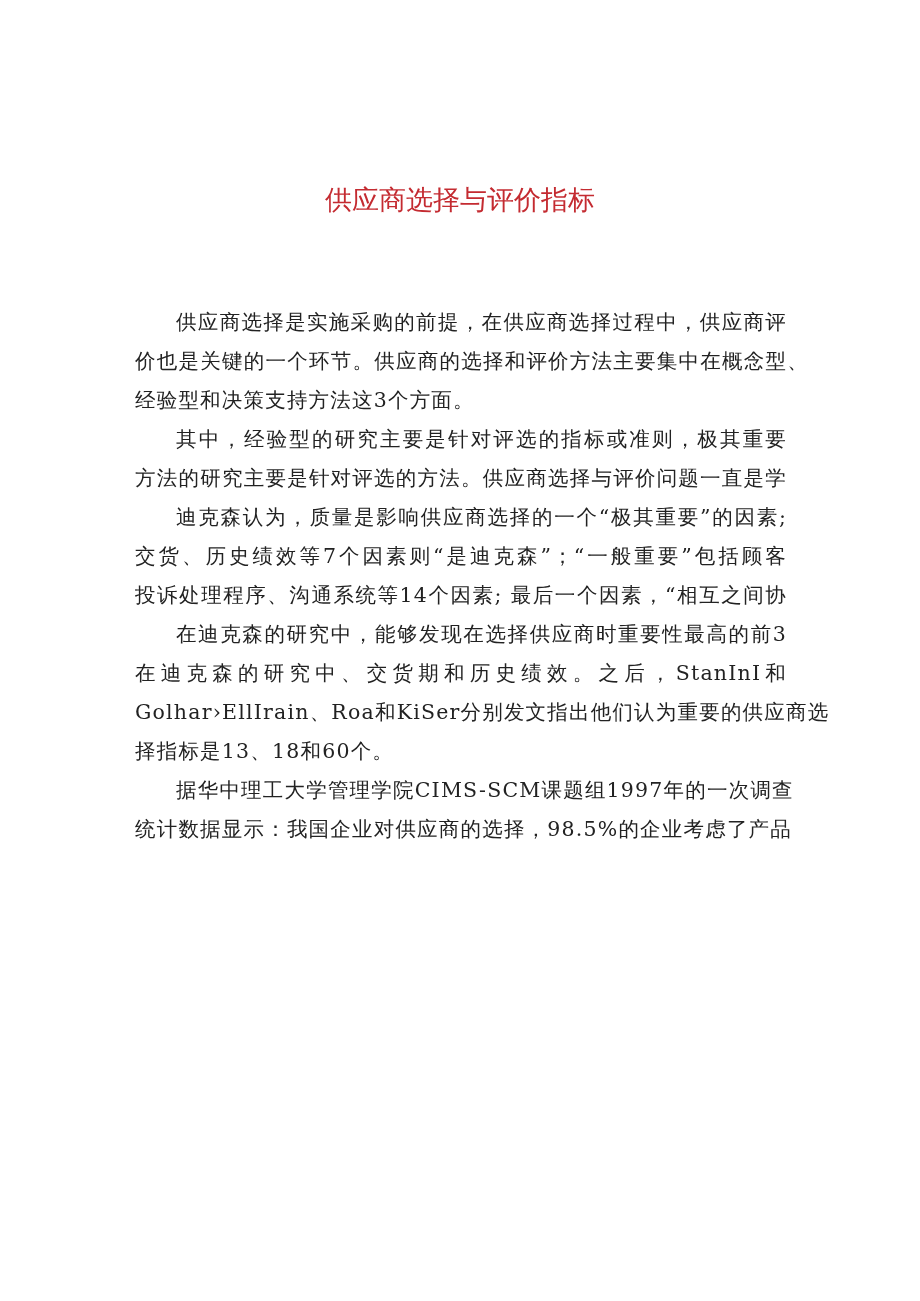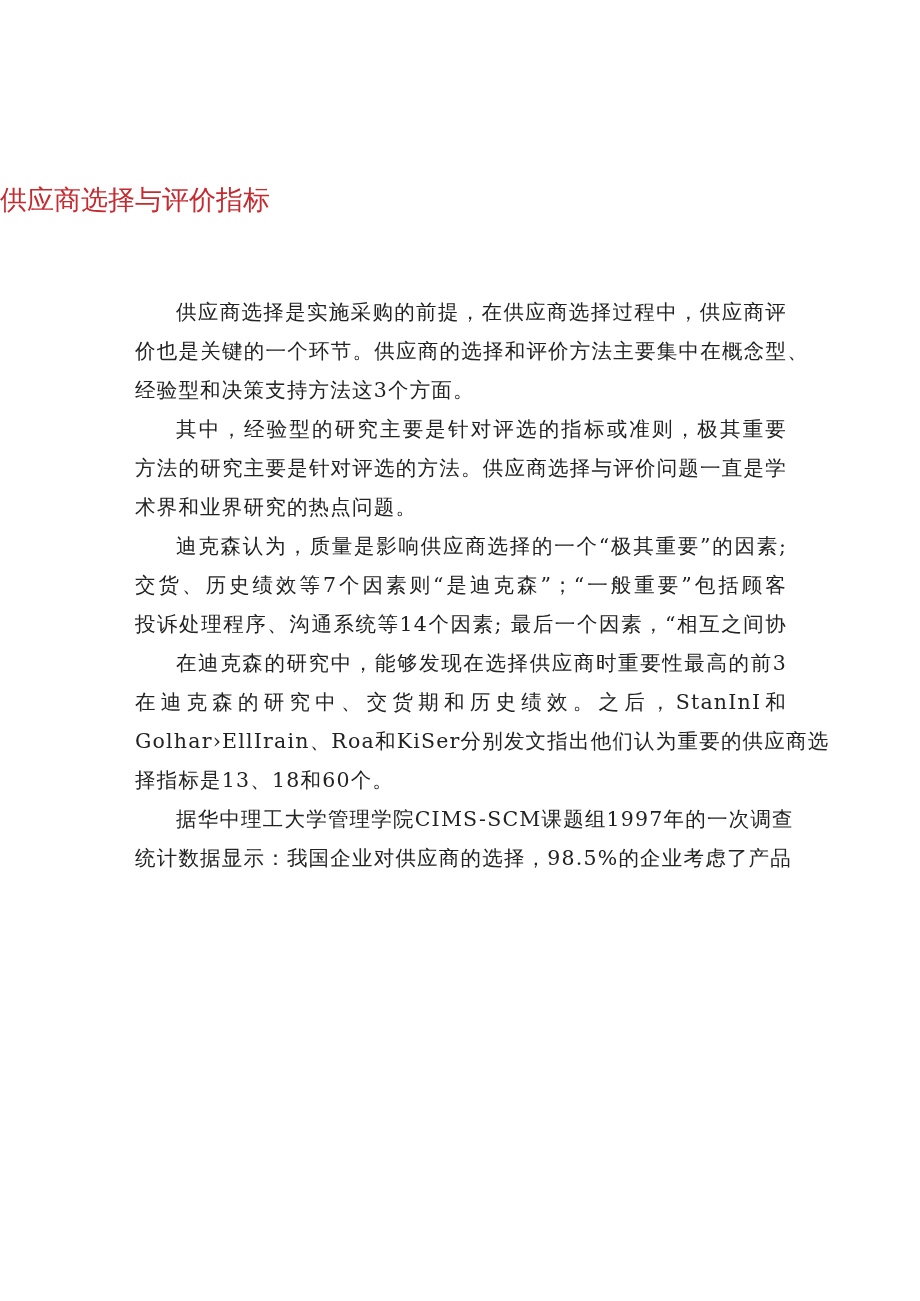--- a/index.html
+++ b/index.html
@@ -20,30 +20,31 @@
     left: 0; top: 0;
     width: 920px;
     height: 1301px;
     background: #ffffff;
   }
   .title {
     position: absolute;
     top: 164px;
     left: 0;
     width: 920px;
+    text-align: center;
     font-size: 27px;
     line-height: 36px;
     letter-spacing: 0px;
     color: #c42b31;
     font-family: "DejaVu Sans", "Liberation Sans", sans-serif;
     font-weight: normal;
   }
   .body-text {
     position: absolute;
-    top: 293px;
+    top: 303px;
     left: 135px;
     width: 652px;
   }
   .para {
     margin: 0;
     font-size: 20.5px;
     line-height: 39px;
     text-indent: 2em;
     text-align: justify;
     text-align-last: left;
@@ -78,21 +79,20 @@
 
     <p class="para" style="text-indent:0">
       <span class="line indent">供应商选择是实施采购的前提，在供应商选择过程中，供应商评</span>
       <span class="line overflow">价也是关键的一个环节。供应商的选择和评价方法主要集中在概念型、</span>
       <span class="line last">经验型和决策支持方法这3个方面。</span>
     </p>
 
     <p class="para" style="text-indent:0">
       <span class="line indent">其中，经验型的研究主要是针对评选的指标或准则，极其重要</span>
       <span class="line">方法的研究主要是针对评选的方法。供应商选择与评价问题一直是学</span>
-      <span class="line last">术界和业界研究的热点问题。</span>
     </p>
 
 
     <p class="para" style="text-indent:0">
       <span class="line indent">迪克森认为，质量是影响供应商选择的一个“极其重要”的因素;</span>
       <span class="line">交货、历史绩效等7个因素则“是迪克森”；“一般重要”包括顾客</span>
       <span class="line">投诉处理程序、沟通系统等14个因素; 最后一个因素，“相互之间协</span>
     </p>
 
     <p class="para" style="text-indent:0">

